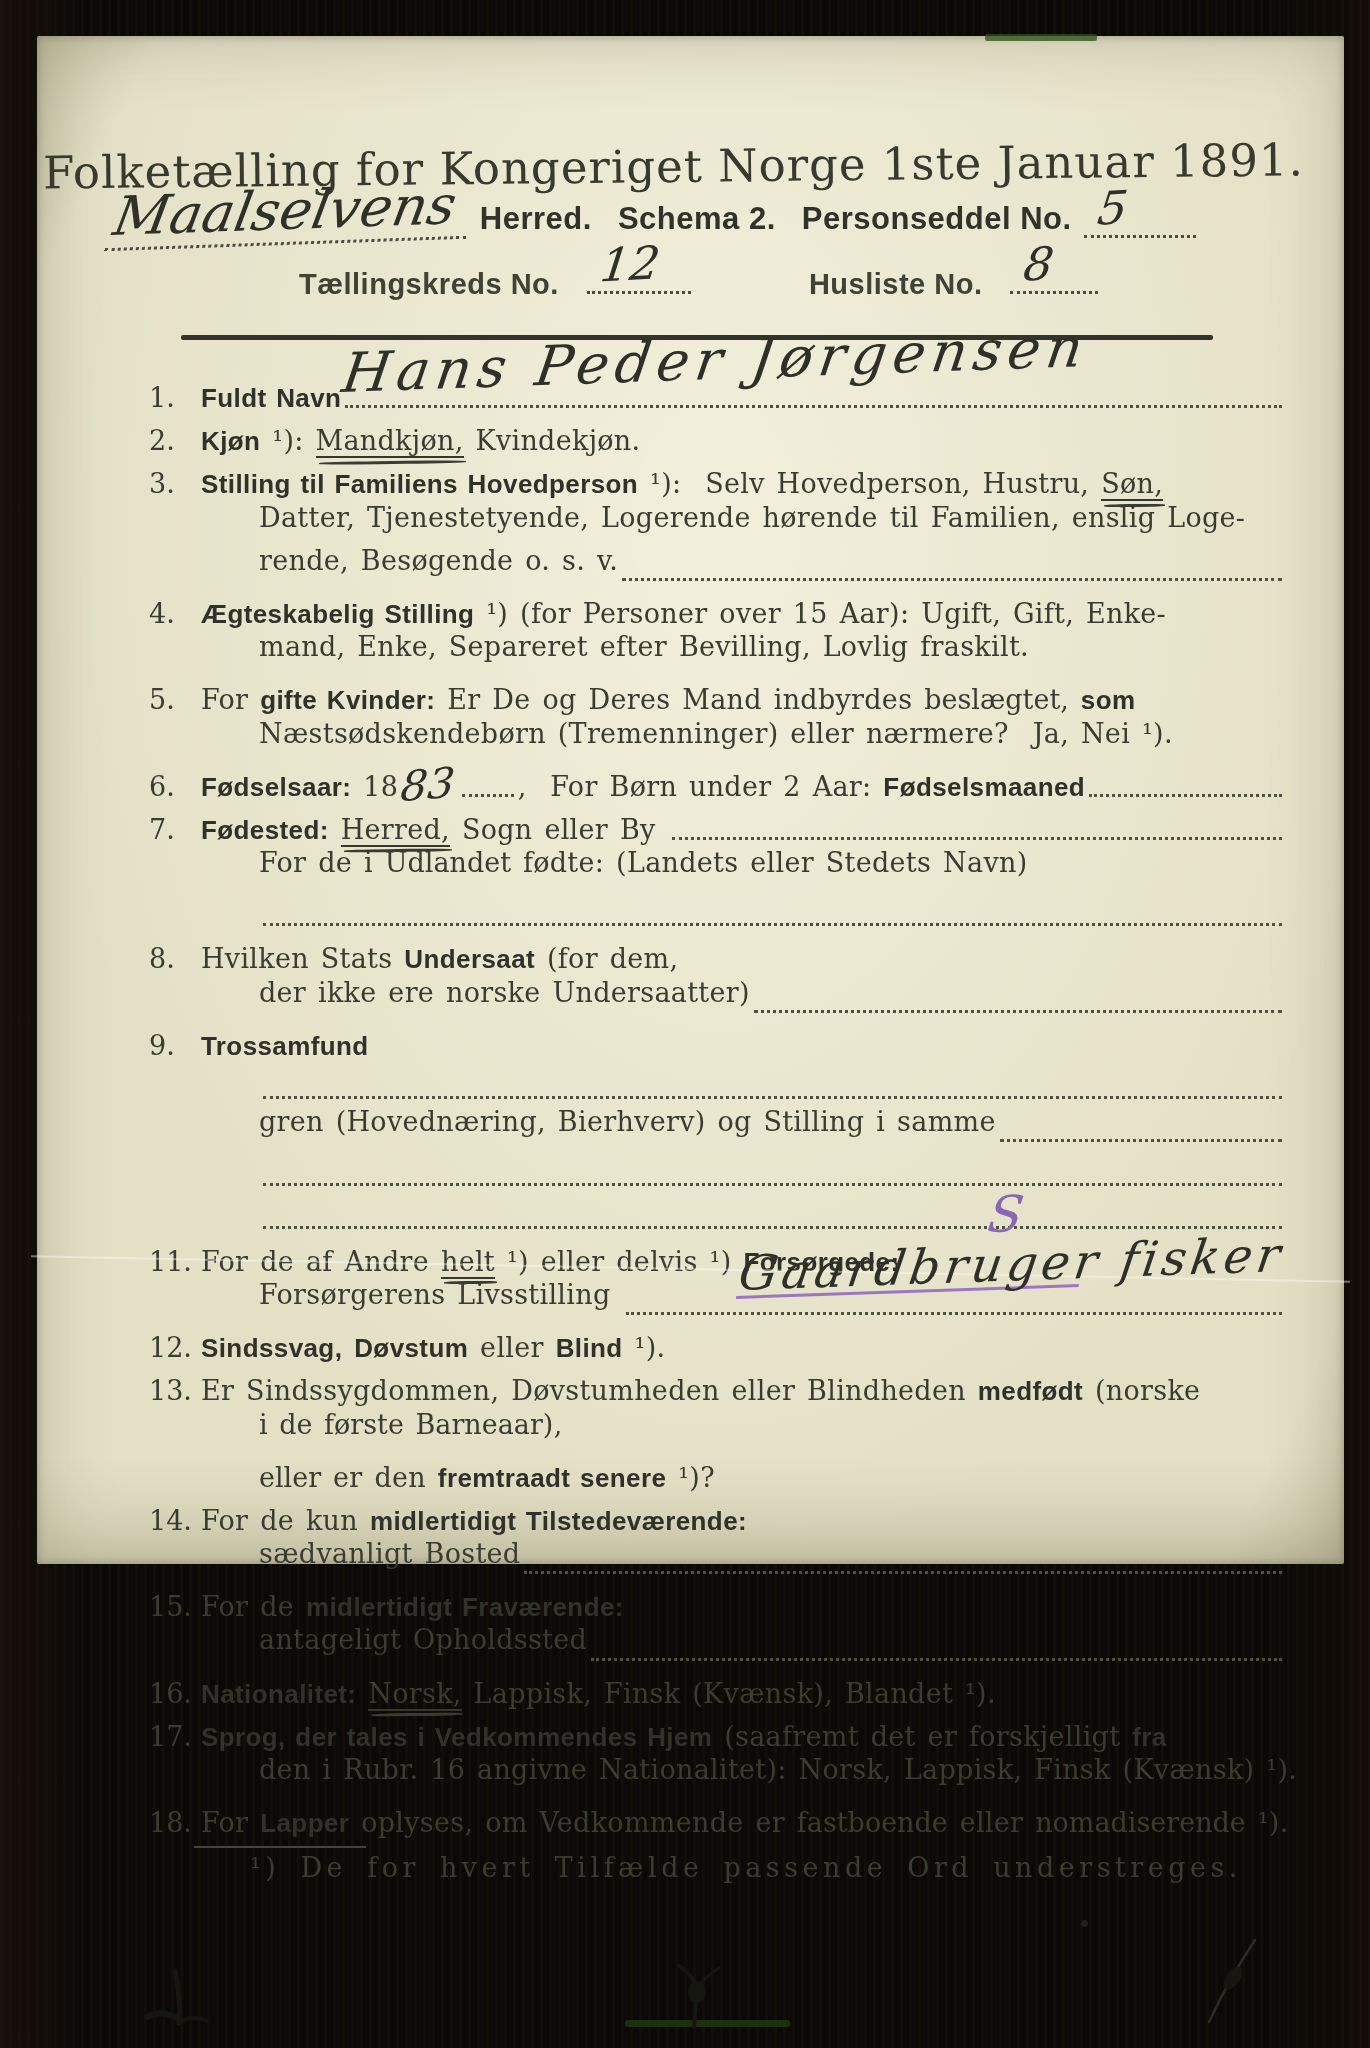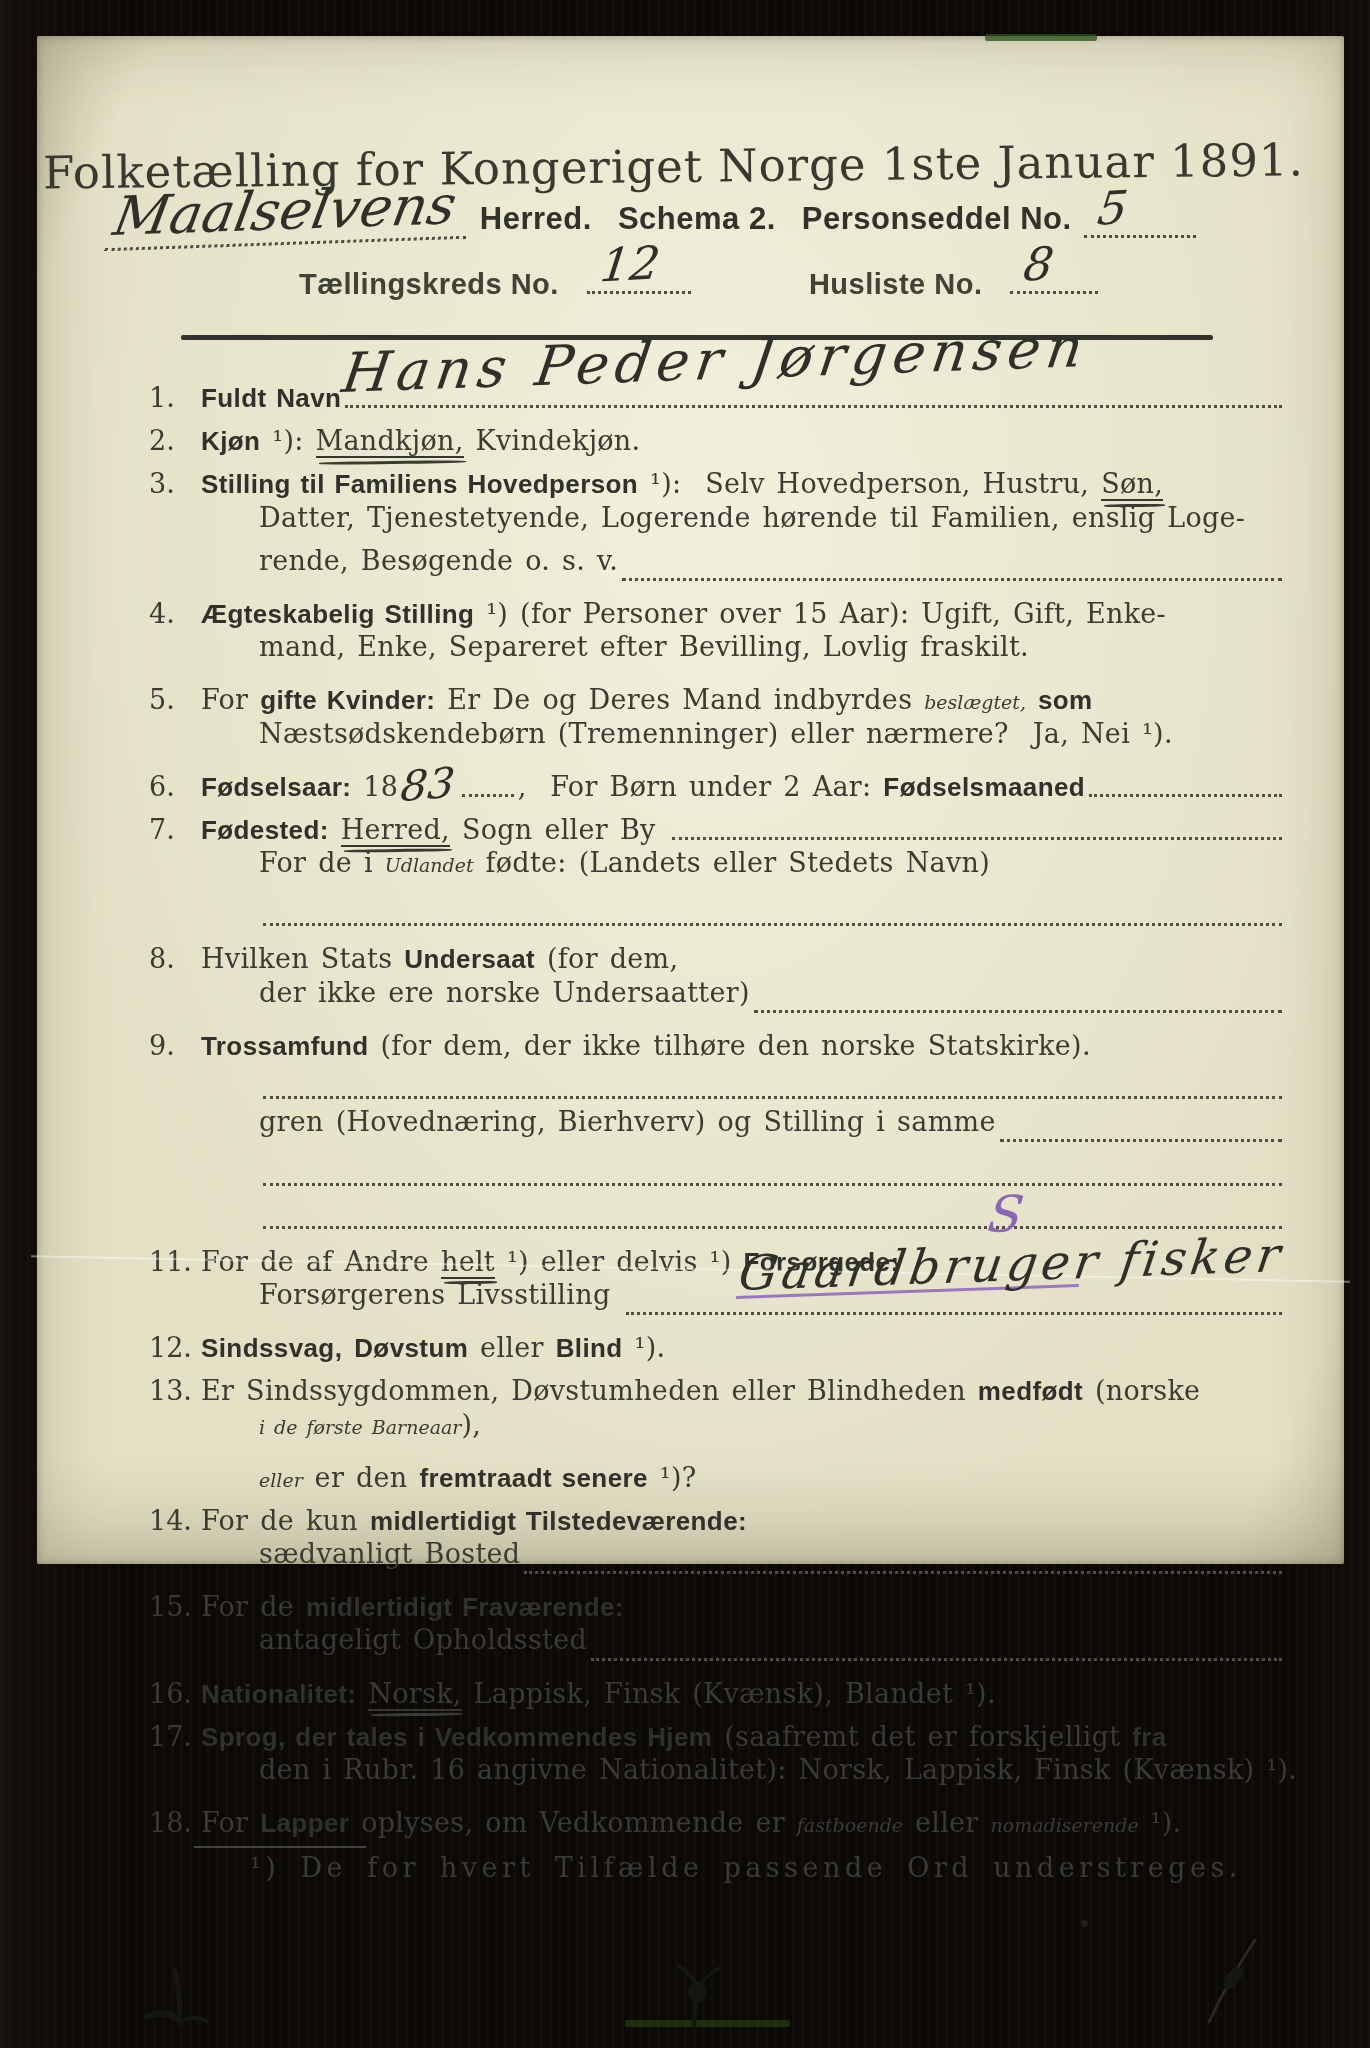--- a/index.html
+++ b/index.html
@@ -41,21 +41,21 @@
   .hw-no{position:absolute;font-size:46px;top:-50px;left:14px;}
   .rule-main{position:absolute;top:299px;left:144px;width:1032px;height:5px;
     background:#32332a;border-radius:2px;}
   
   .items{position:absolute;top:336px;left:112px;right:58px;}
   .line{position:relative;display:flex;align-items:baseline;min-height:43.2px;}
   .num{flex:none;width:52px;font-size:27px;color:#3b3c31;}
   .ind{flex:none;width:58px;}
   .seg{white-space:pre;}
   .s{font-size:27px;color:#3b3c31;word-spacing:3px;letter-spacing:.3px;}
-  .i{font-style:italic;font-size:19px;color:#3b3c31;word-spacing:3px;}
+  .i{font-size:27px;color:#3b3c31;word-spacing:3px;}
   .b{font-family:"Liberation Sans",sans-serif;font-weight:bold;font-size:26px;
      color:#30312a;word-spacing:2px;letter-spacing:.4px;margin-top:11px;}
   .u{border-bottom:2.5px solid #35362c;position:relative;}
   .u::after{content:'';position:absolute;left:3px;right:-2px;bottom:-7px;height:2.5px;
      background:#3b3c31;transform:rotate(-.7deg);border-radius:40%;}
   .dots{flex:1 1 auto;height:2px;border-bottom:3.5px dotted #50503f;align-self:flex-end;
      margin:0 4px 7px 4px;min-width:28px;}
   .dots.fixed{flex:0 0 auto;}
   .hwi{font-family:"DejaVu Serif",serif;font-style:italic;font-size:42px;color:#2f3029;
      display:inline-block;transform:skewX(-10deg) rotate(-5deg);position:relative;top:3px;
@@ -203,21 +203,20 @@
       </div>
       <div class="line">
         <span class="num"></span>
         <span class="ind"></span>
         <span class="seg s">der ikke ere norske Undersaatter)</span>
         <span class="dots"></span>
       </div>
       <div class="line">
         <span class="num">9.</span>
         <span class="seg b">Trossamfund</span>
-        <span class="seg s"> (for dem, der ikke tilhøre den norske Statskirke).</span>
       </div>
       <div class="line">
         <span class="num"></span>
         <span class="ind"></span>
         <span class="dots"></span>
       </div>
       <div class="line">
         <span class="num"></span>
         <span class="ind"></span>
         <span class="seg s">gren (Hovednæring, Bierhverv) og Stilling i samme</span>

